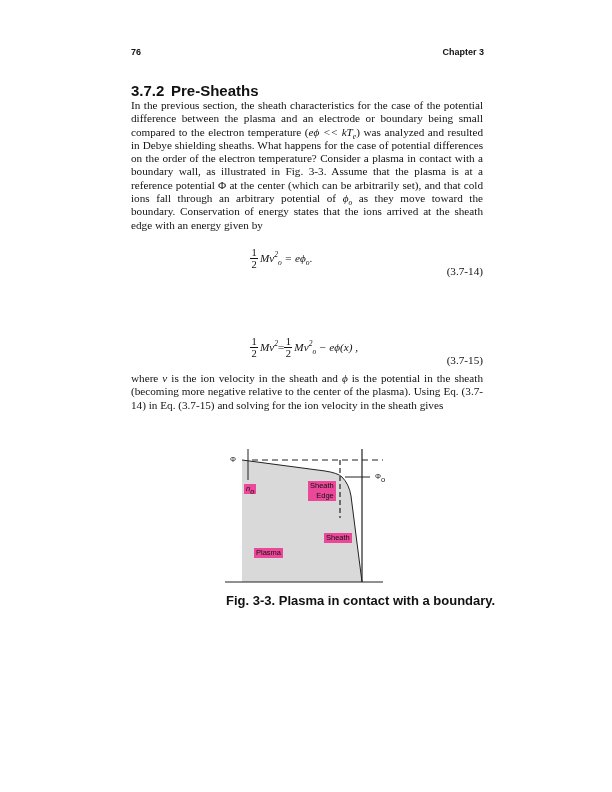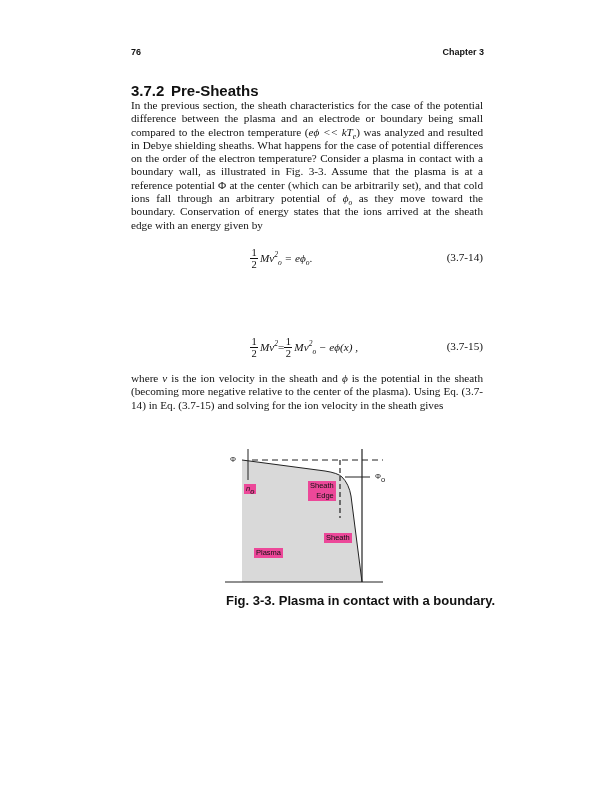--- a/index.html
+++ b/index.html
@@ -9,21 +9,21 @@
     .hdr-left { left: 131px; }
     .hdr-right { right: 128px; }
     .sec-title { position: absolute; left: 131px; top: 82px; font-family: "Liberation Sans", sans-serif; font-weight: bold; font-size: 15px; }
     .sec-title .num { display: inline-block; width: 40px; }
     .para { position: absolute; left: 131px; width: 352px; font-family: "Liberation Serif", serif; font-size: 11.2px; line-height: 13.3px; text-align: justify; }
     .para i { font-style: italic; }
     .eq { position: absolute; left: 131px; width: 352px; height: 30px; font-family: "Liberation Serif", serif; font-size: 11.2px; }
     .eq .body { position: absolute; top: 0; display: flex; align-items: center; height: 30px; }
     .eq .frac { display: inline-flex; flex-direction: column; align-items: center; font-size: 10.5px; line-height: 11px; margin-right: 2px; }
     .eq .frac .bar { border-top: 0.8px solid #111; width: 8px; }
-    .eq .tag { position: absolute; right: 0; top: 8px; }
+    .eq .tag { position: absolute; right: 0; top: 22px; }
     .eq i { font-style: italic; }
     sup, sub { font-size: 7.5px; line-height: 0; }
     .fig { position: absolute; left: 0; top: 0; width: 612px; height: 792px; }
     .caption { position: absolute; left: 226px; top: 593px; font-family: "Liberation Sans", sans-serif; font-weight: bold; font-size: 13px; }
     .flabel { position: absolute; font-family: "Liberation Sans", sans-serif; font-size: 7.5px; background: #ec4899; padding: 0 2px; line-height: 10px; }
   </style>
 </head>
 <body>
 
 <div class="page">

